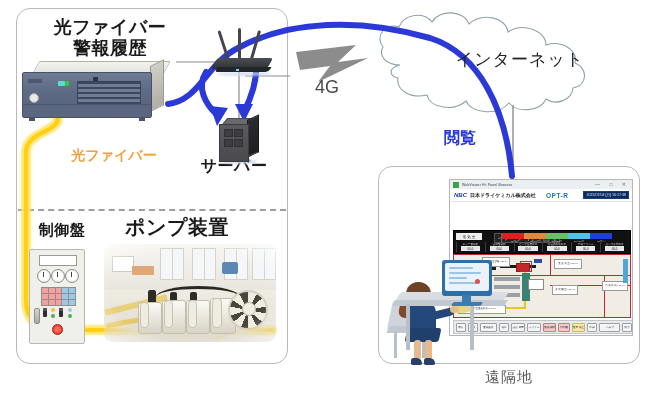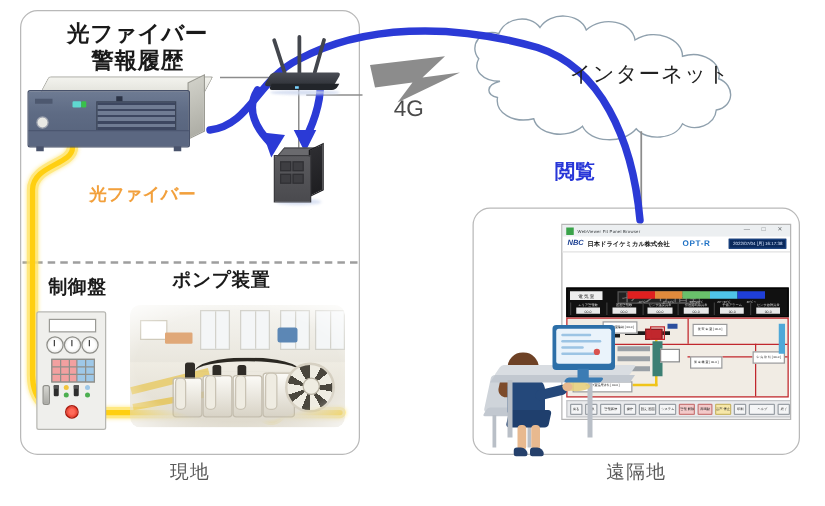--- a/index.html
+++ b/index.html
@@ -44,21 +44,21 @@
     position:absolute;
     font-weight:bold;
     color:#1a1a1a;
     text-align:center;
     line-height:1.18;
     letter-spacing:0.5px;
   }
   #t-sensor{left:20px;top:17px;width:180px;font-size:18px;}
   #t-server{left:178px;top:157px;width:112px;font-size:16px;}
   #t-panelbox{left:16px;top:221px;width:92px;font-size:15px;}
-  #t-pump{left:112px;top:216px;width:130px;font-size:15px;}
+  #t-pump{left:112px;top:216px;width:130px;font-size:20px;}
 
   .title-orange{
     position:absolute;
     font-weight:bold;
     color:#f2a03c;
     text-align:center;
     line-height:1.2;
     font-size:14px;
     left:52px;top:147px;width:124px;
   }
@@ -428,27 +428,27 @@
   <div class="title-jp" id="t-sensor">
     <div>光ファイバー</div>
     <div>警報履歴</div>
   </div>
 
   <div class="title-orange">
     <div>光ファイバー</div>
   </div>
 
 
+  <div class="title-jp" id="t-server">サーバー</div>
   <div id="t-4g">4G</div>
   <div id="t-internet">インターネット</div>
   <div class="title-blue" id="t-view">閲覧</div>
   <div class="title-jp" id="t-panelbox">制御盤</div>
   <div class="title-jp" id="t-pump">ポンプ装置</div>
 
-  <div class="panel-caption" id="local-caption">現地</div>
   <div class="panel-caption" id="remote-caption">遠隔地</div>
 
   <div id="sensor">
     <div class="sens-top"></div>
     <div class="sens-side"></div>
     <div class="sens-face">
       <div class="sens-badge"></div>
       <div class="sens-led led-c"></div>
       <div class="sens-led led-g"></div>
       <div class="sens-dot"></div>

